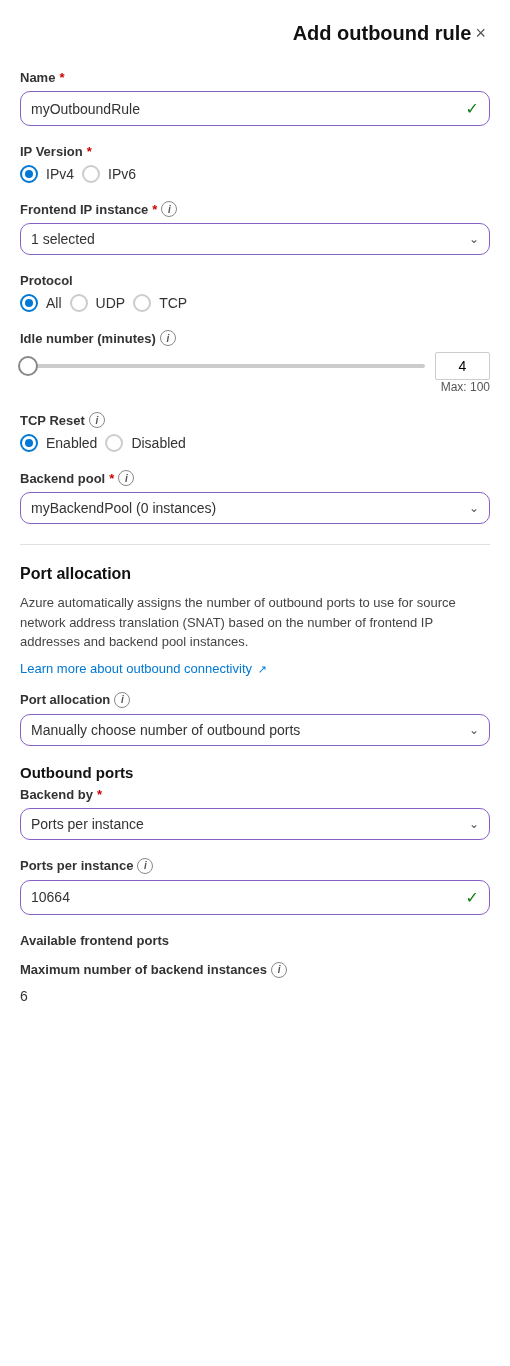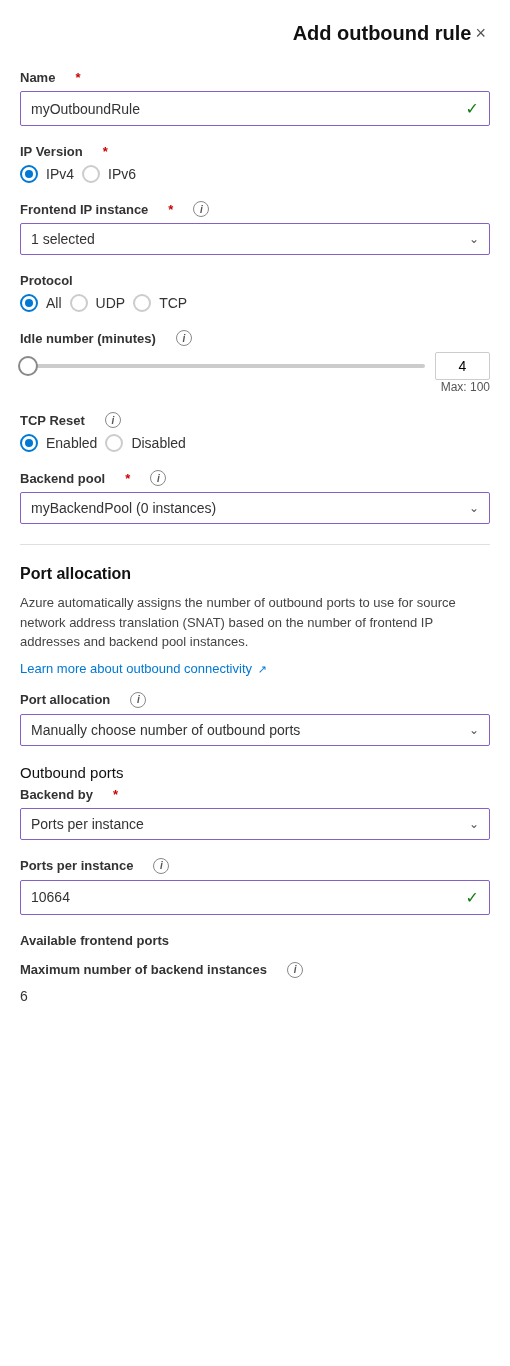--- a/index.html
+++ b/index.html
@@ -35,21 +35,21 @@
     .field-group {
       margin-bottom: 18px;
     }
     .field-label {
       font-size: 13px;
       font-weight: 600;
       color: #333;
       margin-bottom: 6px;
       display: flex;
       align-items: center;
-      gap: 20px;
+      gap: 4px;
     }
     .required-star {
       color: #c00;
     }
     .info-icon {
       display: inline-flex;
       align-items: center;
       justify-content: center;
       width: 16px;
       height: 16px;
@@ -57,21 +57,21 @@
       border: 1px solid #888;
       font-size: 10px;
       color: #555;
       cursor: pointer;
       font-style: italic;
       font-weight: 700;
     }
     .text-input {
       width: 100%;
       border: 1px solid #8661c5;
-      border-radius: 2px;
+      border-radius: 10px;
       padding: 7px 10px;
       font-size: 14px;
       color: #333;
       outline: none;
       display: flex;
       align-items: center;
       justify-content: flex-start;
       background: #fff;
     }
     .text-input input {
@@ -82,21 +82,21 @@
       color: #333;
       background: transparent;
     }
     .input-check {
       color: #107c10;
       font-size: 16px;
     }
     .dropdown {
       width: 100%;
       border: 1px solid #8661c5;
-      border-radius: 2px;
+      border-radius: 10px;
       padding: 7px 10px;
       font-size: 14px;
       color: #333;
       background: #fff;
       display: flex;
       align-items: center;
       justify-content: space-between;
       cursor: pointer;
     }
     .dropdown-chevron {
@@ -201,21 +201,21 @@
     .external-icon {
       font-size: 11px;
       color: #0078d4;
       margin-left: 2px;
     }
     .outbound-ports-section {
       margin-top: 18px;
     }
     .outbound-ports-title {
       font-size: 15px;
-      font-weight: 400;
+      font-weight: 700;
       color: #111;
       margin-bottom: 6px;
     }
     .value-display {
       font-size: 14px;
       color: #333;
       padding: 4px 0;
     }
     .field-row {
       margin-bottom: 14px;

